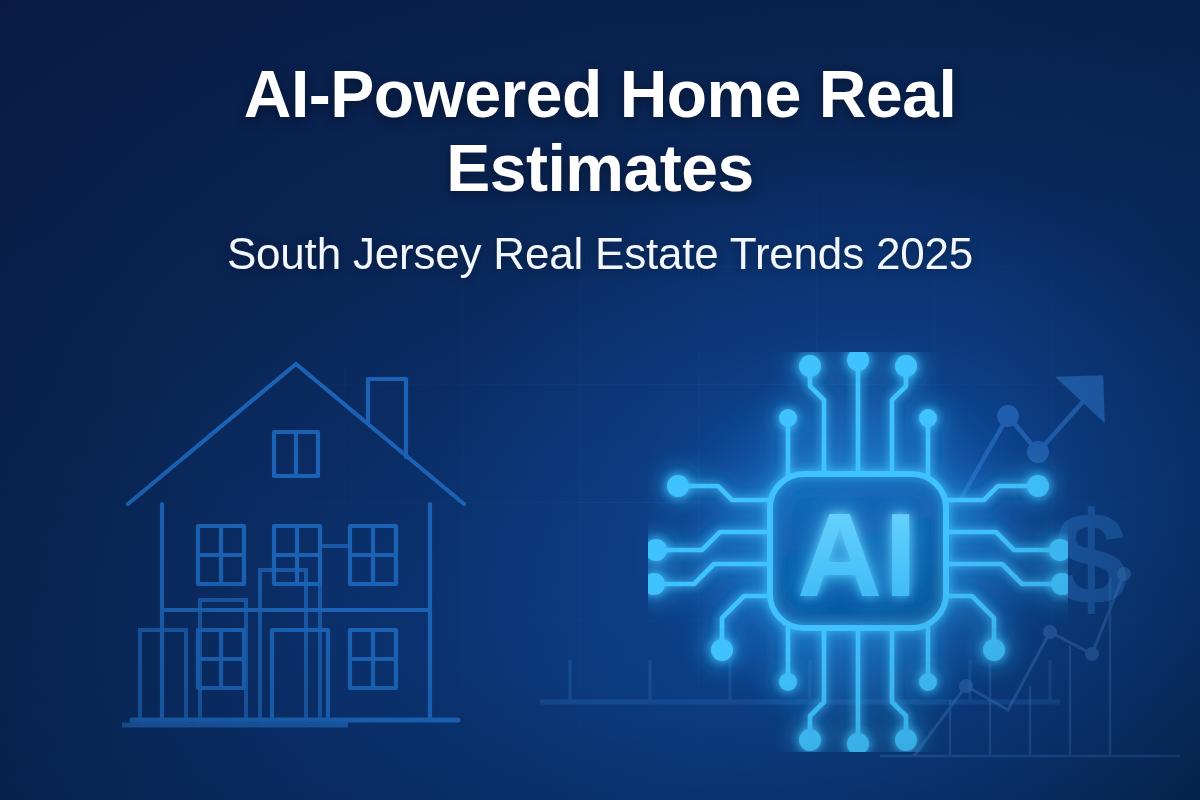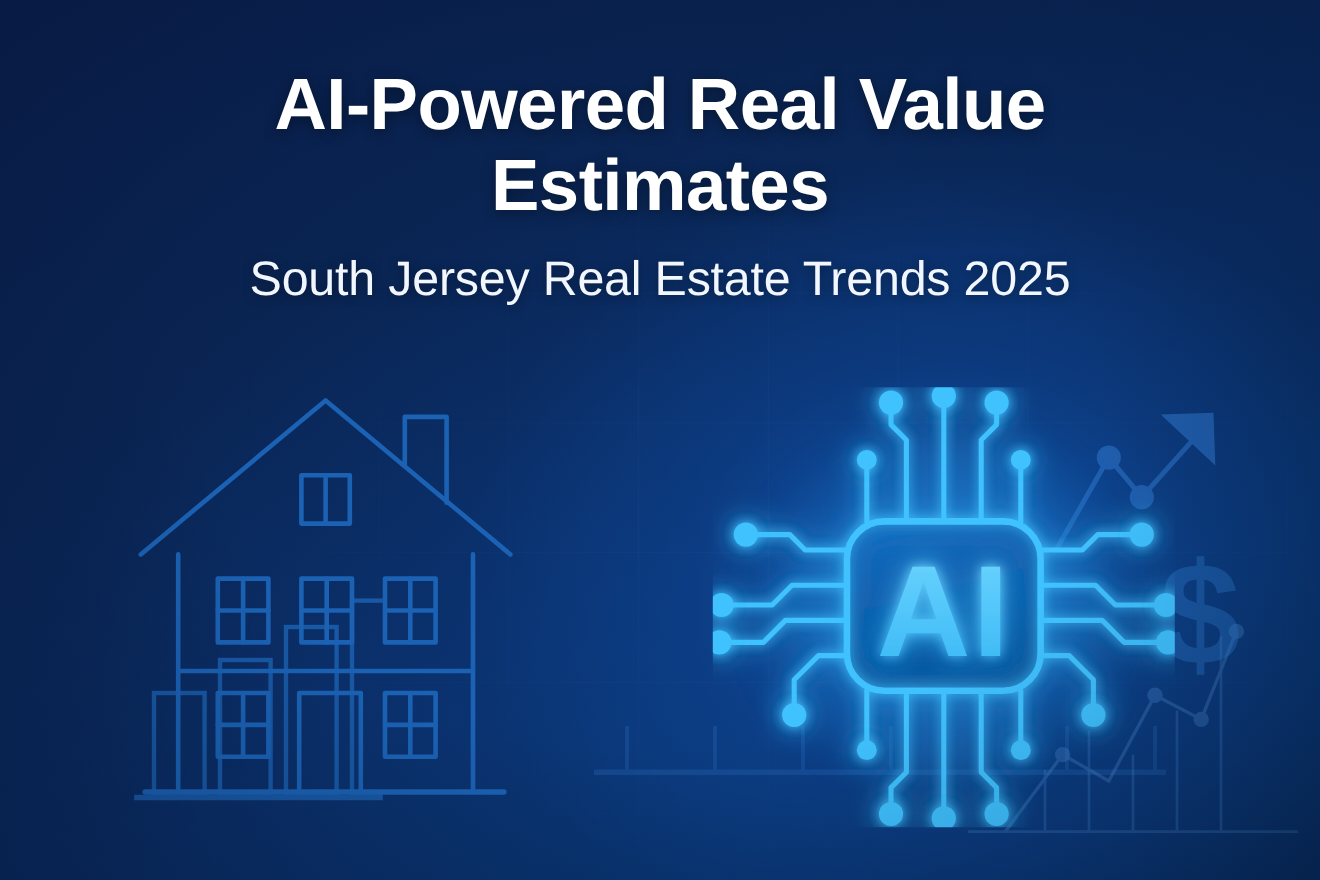--- a/index.html
+++ b/index.html
@@ -268,17 +268,17 @@
       <g filter="url(#neon)">
         <text x="210" y="244" text-anchor="middle" font-family="Liberation Sans, sans-serif" font-size="118" font-weight="bold" letter-spacing="2" fill="url(#aiGrad)">AI</text>
       </g>
     </svg>
 
   </div>
 
   <div class="vignette"></div>
 
   <div class="head">
-    <div class="title">AI-Powered Real Value Estimates</div>
+    <div class="title">AI-Powered Home Real Estimates</div>
     <div class="subtitle">South Jersey Real Estate Trends 2025</div>
   </div>
 
 </div>
 
 </body></html>

